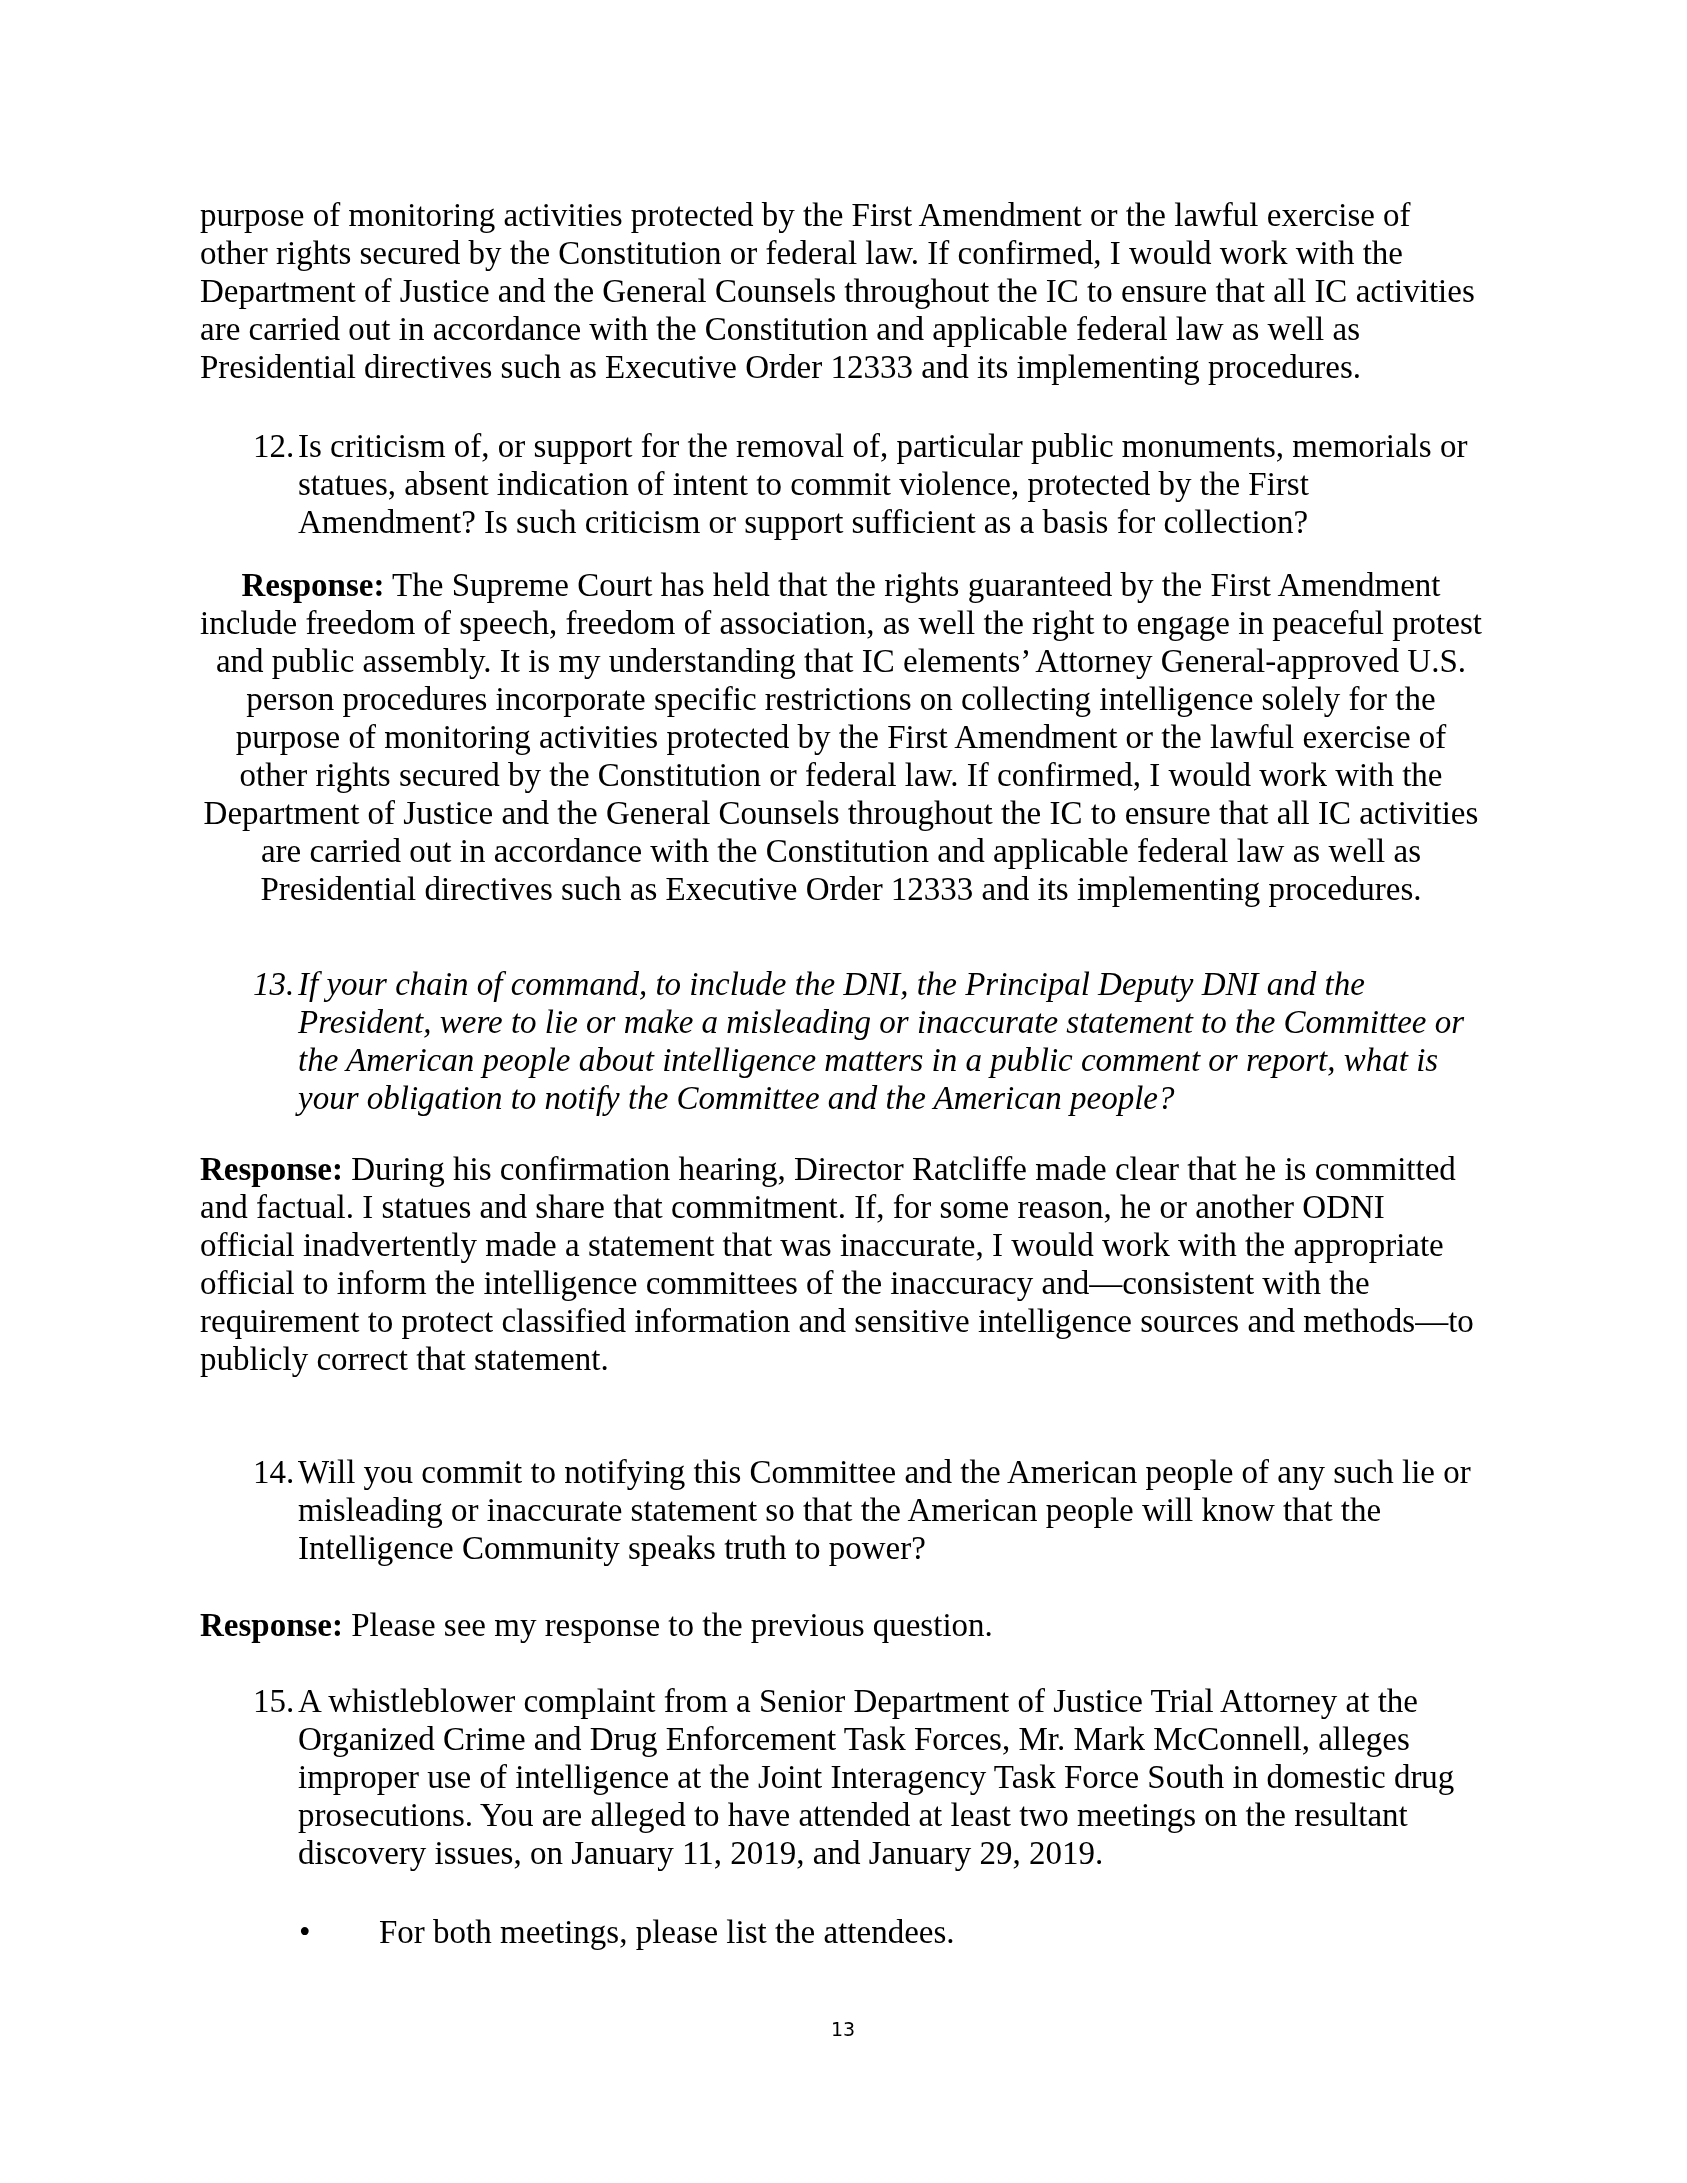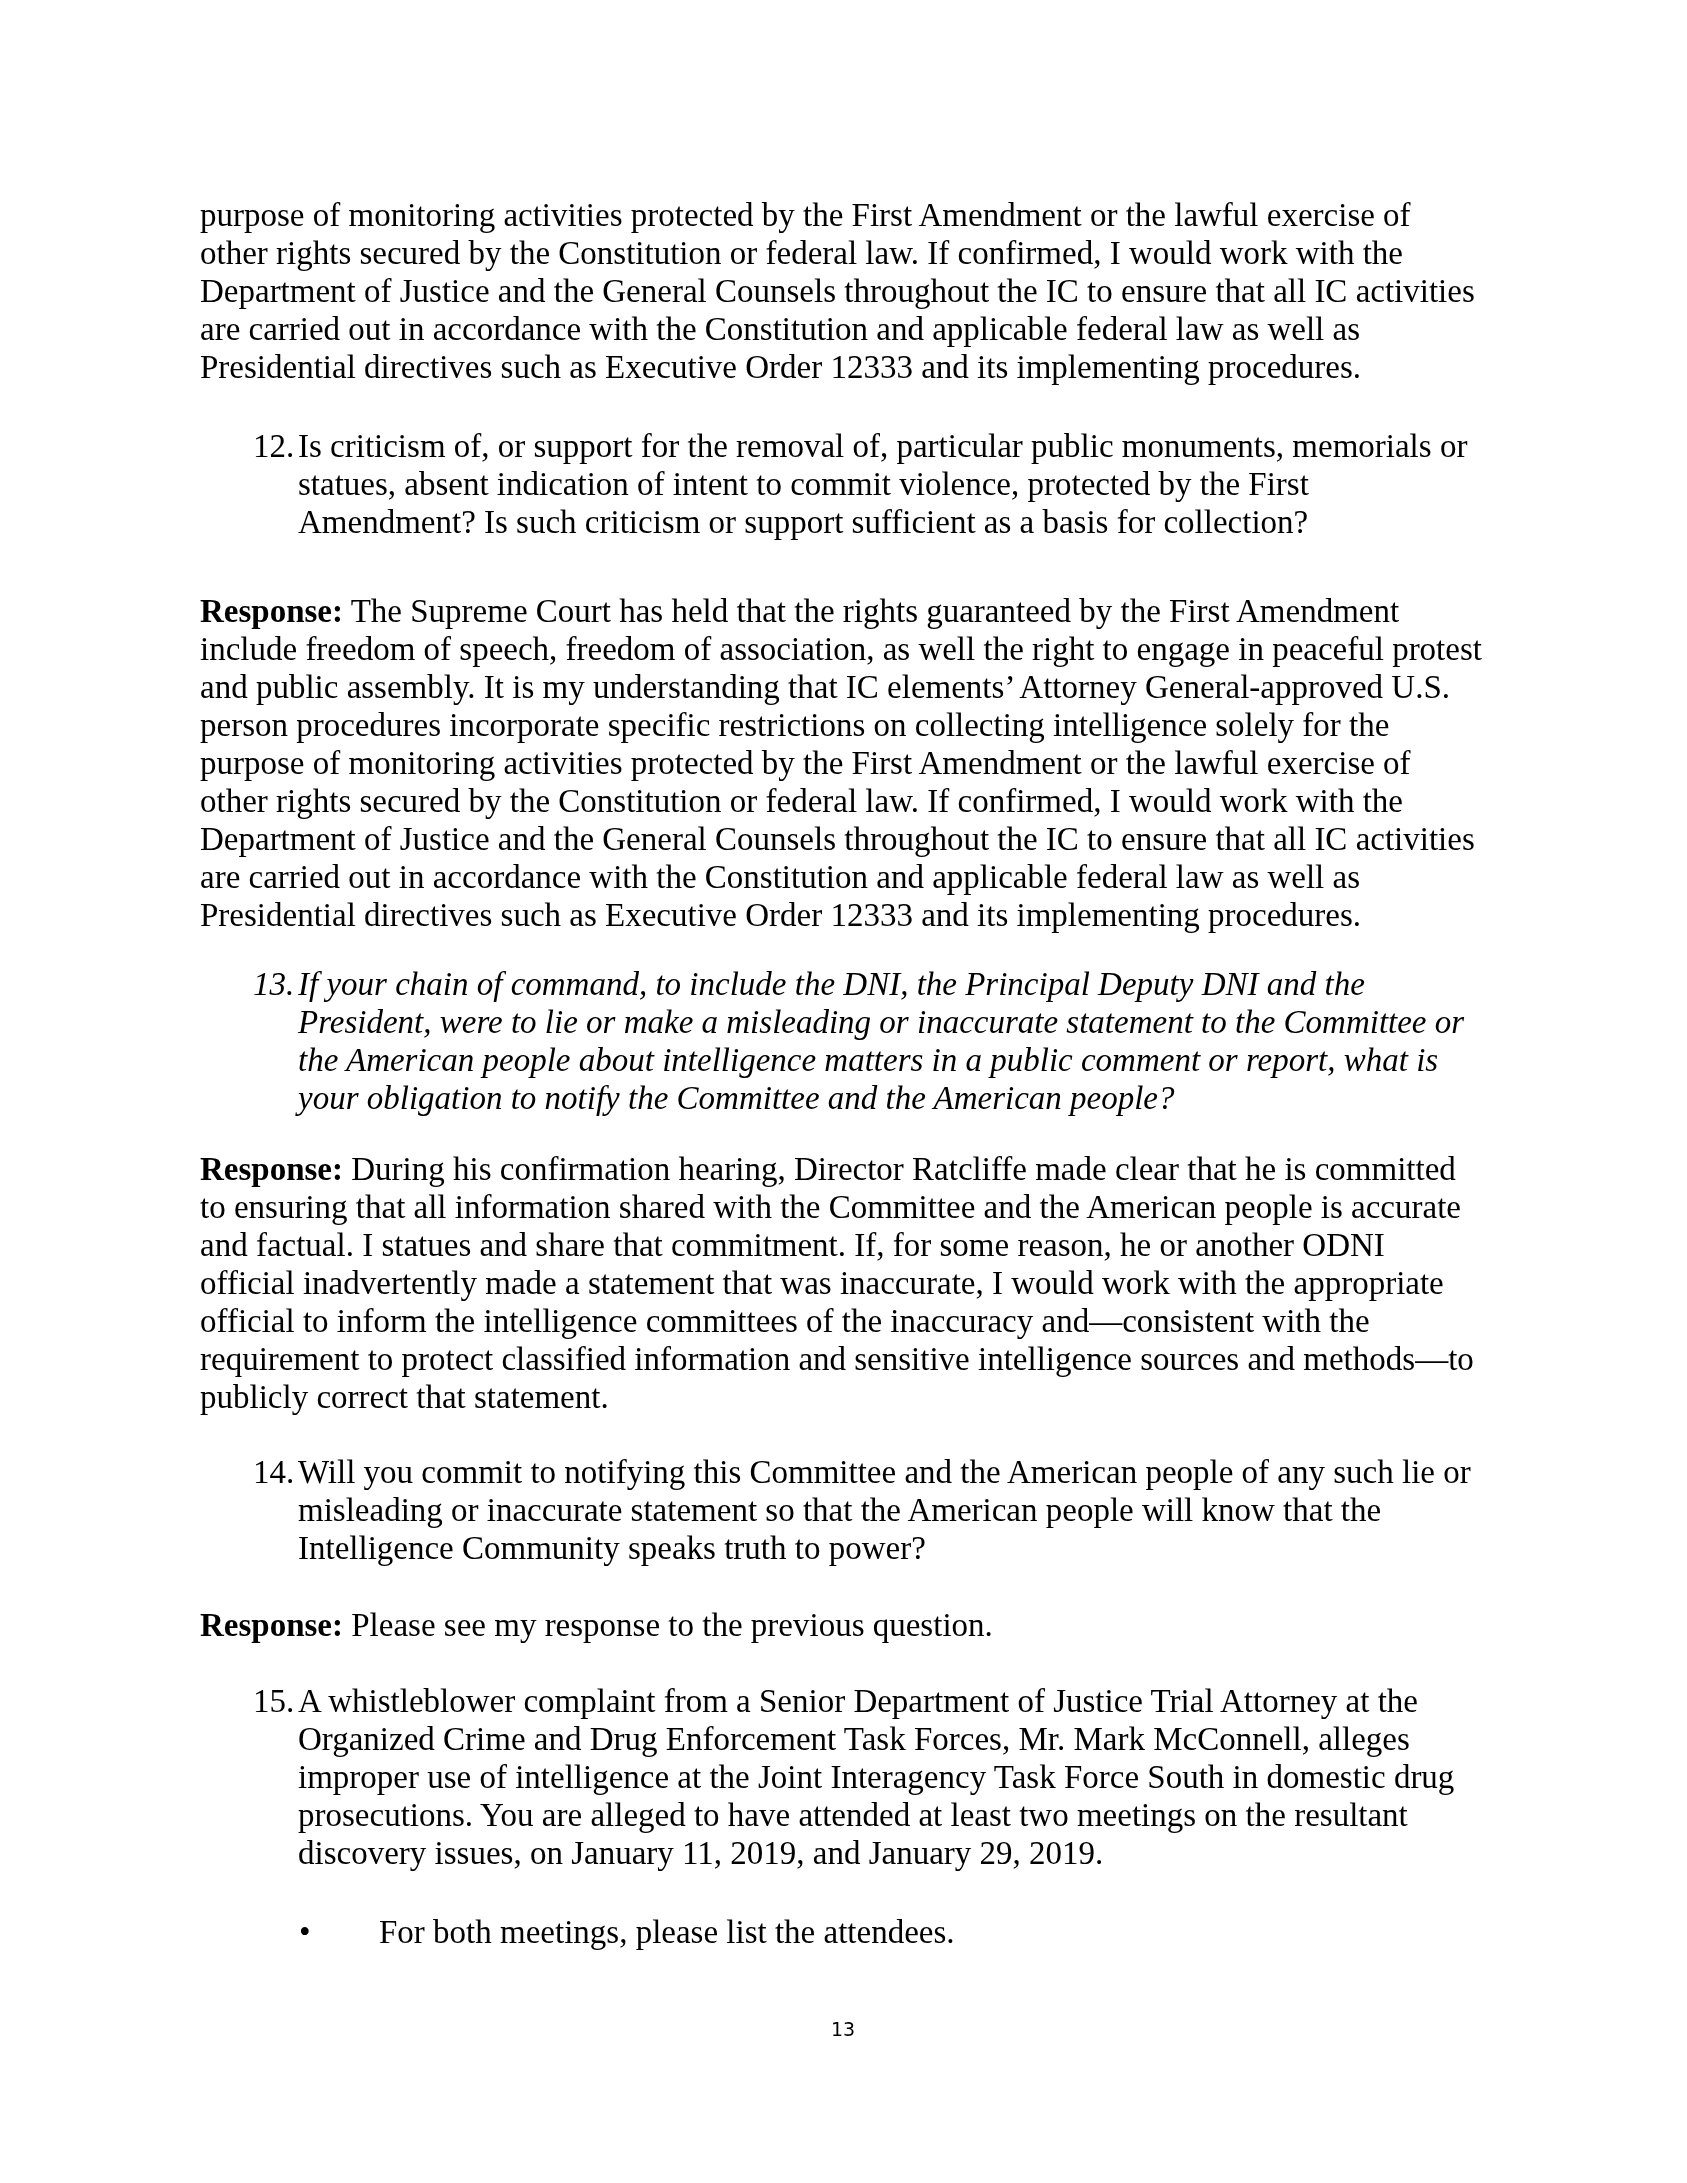--- a/index.html
+++ b/index.html
@@ -82,21 +82,21 @@
 
   <div class="block q-block" style="top:427px; width:1257px; height:113px;">
     <span class="q-num">12.</span>
     <div class="q-text">
       <span class="line">Is criticism of, or support for the removal of, particular public monuments, memorials or</span>
       <span class="line">statues, absent indication of intent to commit violence, protected by the First</span>
       <span class="line">Amendment?  Is such criticism or support sufficient as a basis for collection?</span>
     </div>
   </div>
 
-  <div class="block body-block" style="top:592px;">
+  <div class="block body-block" style="top:566px;text-align:center;">
     <span class="line"><span class="bold">Response:</span><span> The Supreme Court has held that the rights guaranteed by the First Amendment</span></span>
     <span class="line">include freedom of speech, freedom of association, as well the right to engage in peaceful protest</span>
     <span class="line">and public assembly.  It is my understanding that IC elements’ Attorney General-approved U.S.</span>
     <span class="line">person procedures incorporate specific restrictions on collecting intelligence solely for the</span>
     <span class="line">purpose of monitoring activities protected by the First Amendment or the lawful exercise of</span>
     <span class="line">other rights secured by the Constitution or federal law.  If confirmed, I would work with the</span>
     <span class="line">Department of Justice and the General Counsels throughout the IC to ensure that all IC activities</span>
     <span class="line">are carried out in accordance with the Constitution and applicable federal law as well as</span>
     <span class="line">Presidential directives such as Executive Order 12333 and its implementing procedures.</span>
   </div>
@@ -106,21 +106,20 @@
     <div class="q-text">
       <span class="line">If your chain of command, to include the DNI, the Principal Deputy DNI and the</span>
       <span class="line">President, were to lie or make a misleading or inaccurate statement to the Committee or</span>
       <span class="line">the American people about intelligence matters in a public comment or report, what is</span>
       <span class="line">your obligation to notify the Committee and the American people?</span>
     </div>
   </div>
 
   <div class="block body-block" style="top:1150px;">
     <span class="line"><span class="bold">Response:</span><span> During his confirmation hearing, Director Ratcliffe made clear that he is committed</span></span>
-    <span class="line">to ensuring that all information shared with the Committee and the American people is accurate</span>
     <span class="line">and factual.  I statues and share that commitment.  If, for some reason, he or another ODNI</span>
     <span class="line">official inadvertently made a statement that was inaccurate, I would work with the appropriate</span>
     <span class="line">official to inform the intelligence committees of the inaccuracy and—consistent with the</span>
     <span class="line">requirement to protect classified information and sensitive intelligence sources and methods—to</span>
     <span class="line">publicly correct that statement.</span>
   </div>
 
   <div class="block q-block" style="top:1453px; width:1257px; height:113px;">
     <span class="q-num">14.</span>
     <div class="q-text">

